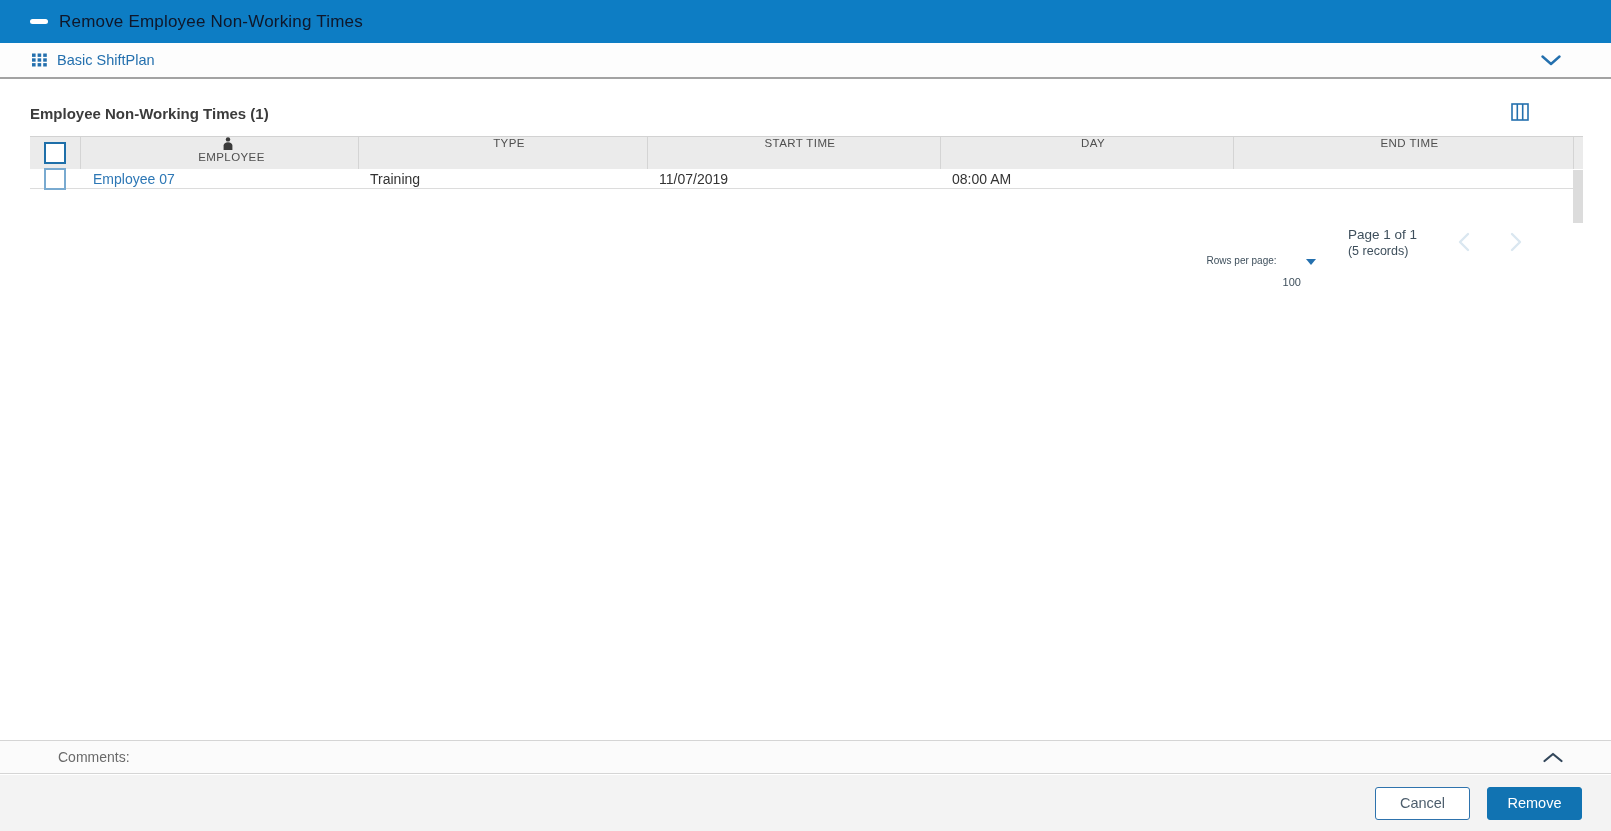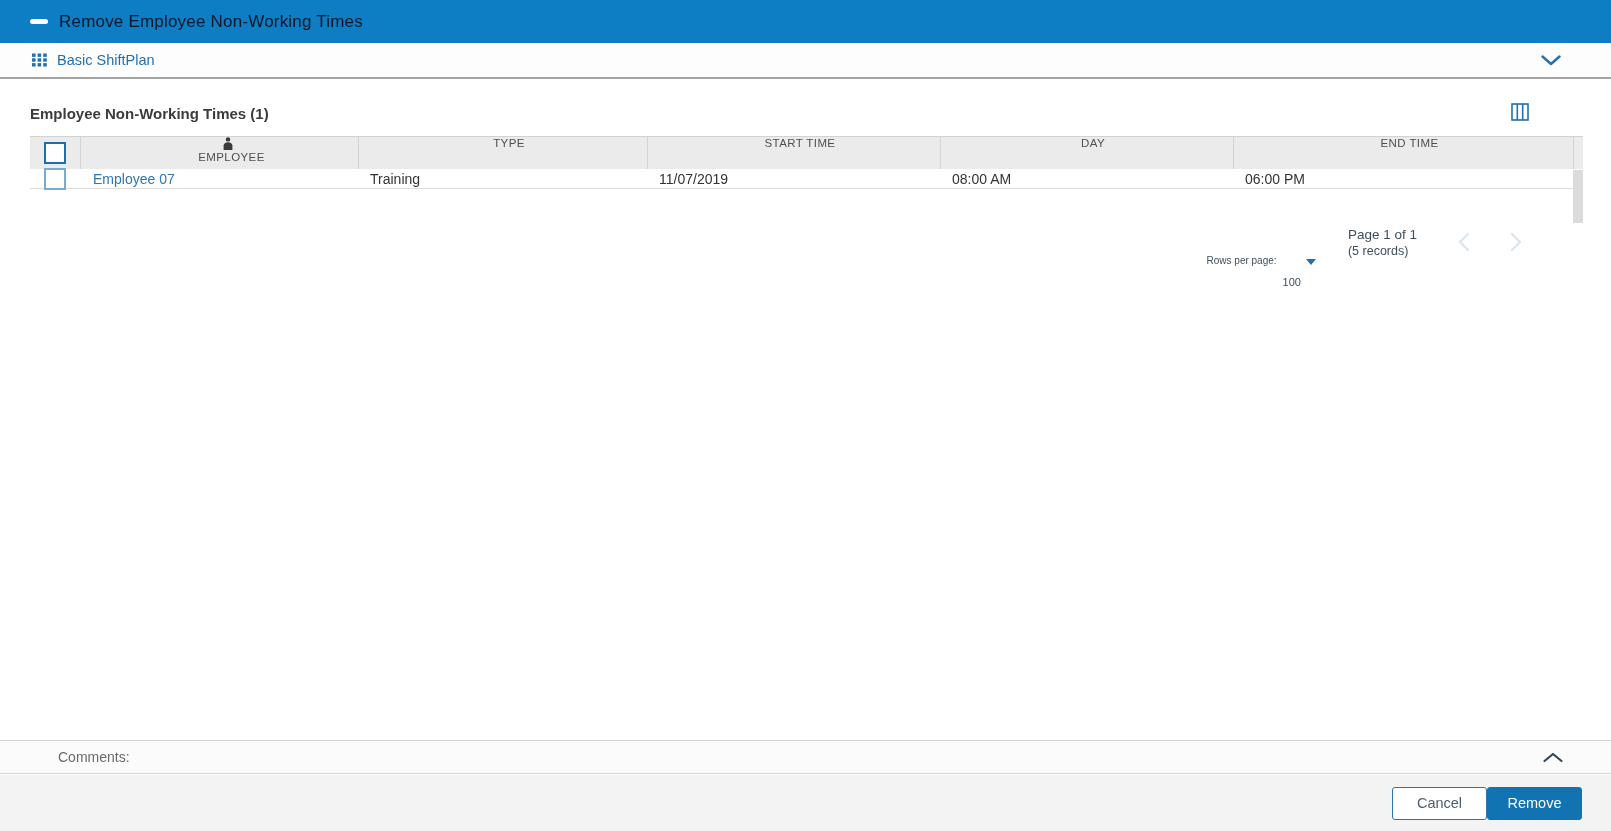--- a/index.html
+++ b/index.html
@@ -127,21 +127,21 @@
     cursor:pointer;
   }
   .comments-label { font-size:14px; color:#6a6a6a; }
   .comments-collapse { margin-left:auto; display:inline-flex; cursor:pointer; }
 
   
   .footer {
     position:absolute; top:775px; left:0; right:0; bottom:0;
     background:#f3f3f3;
     display:flex; justify-content:flex-end; align-items:center;
-    padding-right:29px;
+    gap:17px; padding-right:29px;
   }
   .btn {
     min-width:95px; height:33px; border-radius:3px;
     font-size:14.5px; font-family:"Liberation Sans", sans-serif;
     display:flex; align-items:center; justify-content:center;
     cursor:pointer; padding:0 16px;
   }
   .btn-cancel {
     background:#ffffff; border:1px solid #2e73ad; color:#4d5e6d;
   }
@@ -224,21 +224,20 @@
   <div class="trow">
     <div class="td col-check">
       <span class="checkbox row"></span>
     </div>
     <div class="td col-emp">
       <span class="emp-link">Employee 07</span>
     </div>
     <div class="td col-type">Training</div>
     <div class="td col-day">11/07/2019</div>
     <div class="td col-start">08:00 AM</div>
-    <div class="td col-end">06:00 PM</div>
   </div>
 </div>
 
 <div class="vscroll"></div>
 
 <div class="pagination">
   <div class="rpp">
     <span class="rpp-label">Rows per page:</span>
     <span class="rpp-value">100</span>
     <span class="caret-down"></span>

